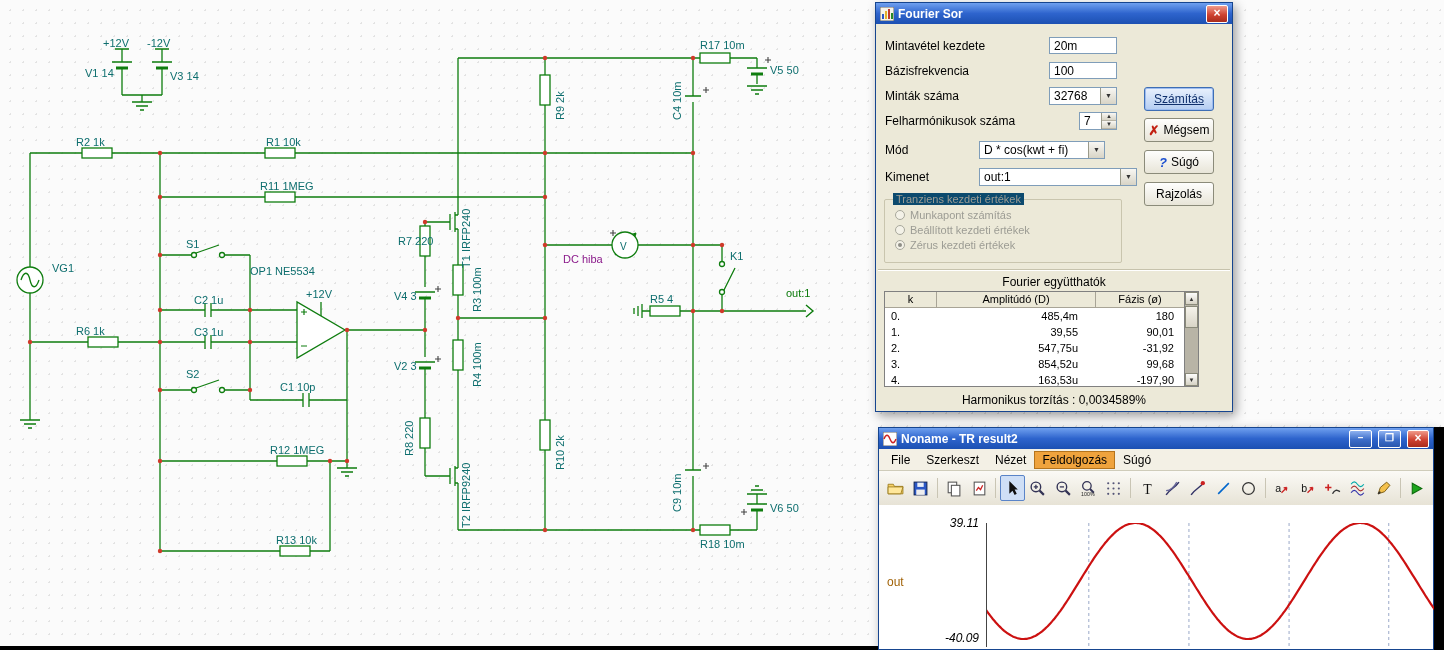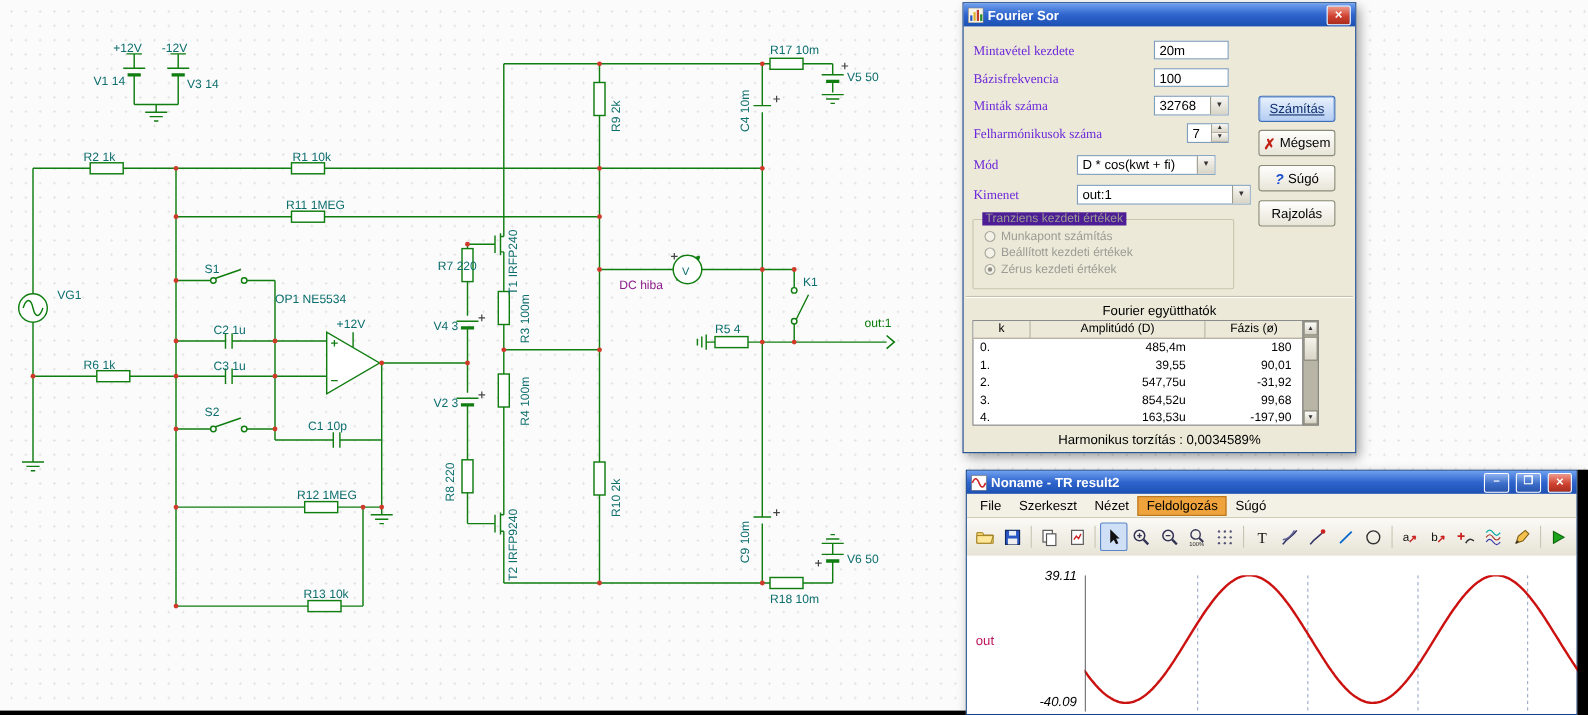--- a/index.html
+++ b/index.html
@@ -27,21 +27,21 @@
     background:linear-gradient(180deg,#6fa0ef 0%,#2e64cd 50%,#1c50b2 100%);
     color:#fff;font-weight:bold;font-size:12px;}
   .tclose{margin-left:auto;width:20px;height:16px;border:1px solid #fff;border-radius:2px;
     background:linear-gradient(180deg,#f09a8a,#cf4231 55%,#a92c1c);
     color:#fff;font-size:12px;line-height:14px;text-align:center;font-weight:bold;}
   .wbtn{width:21px;height:16px;border:1px solid #fff;border-radius:2px;margin-left:2px;
     background:linear-gradient(180deg,#8fb2f0,#3b6cc8 55%,#2a57ad);
     color:#fff;font-size:10px;line-height:14px;text-align:center;font-weight:bold;}
   
   .dlg{left:875px;top:2px;width:356px;height:408px;background:#ece9d8;border:1px solid #16458f;}
-  .dl{position:absolute;left:9px;font-size:12px;color:#6d28d9;font-family:Liberation Serif, serif;}
+  .dl{position:absolute;left:9px;font-size:12px;color:#000000;}
   .tbox{position:absolute;height:17px;background:#fff;border:1px solid #7f9db9;
     font-size:12px;padding:1px 4px;box-sizing:border-box;}
   .combo{position:absolute;height:18px;background:#fff;border:1px solid #7f9db9;
     display:flex;box-sizing:border-box;}
   .cval{flex:1;font-size:12px;padding:1px 4px;white-space:nowrap;overflow:hidden;}
   .carr{width:15px;background:linear-gradient(#f8f7f3,#d8d4c6);border-left:1px solid #9a9a8a;
     text-align:center;font-size:7px;color:#333;line-height:16px;}
   .spin{position:absolute;height:18px;background:#fff;border:1px solid #7f9db9;display:flex;box-sizing:border-box;}
   .spv{flex:1;font-size:12px;padding:1px 4px;}
   .spb{width:14px;display:flex;flex-direction:column;border-left:1px solid #9a9a8a;}
@@ -49,21 +49,21 @@
     background:linear-gradient(#f8f7f3,#d8d4c6);border-bottom:1px solid #b8b4a6;}
   .btn{position:absolute;width:68px;height:22px;border:1px solid #8b8b7a;border-radius:3px;
     background:linear-gradient(#fefefd,#e8e5d8);font-size:12px;
     display:flex;align-items:center;justify-content:center;gap:4px;color:#000;}
   .btn.primary{background:linear-gradient(#e9f1fd,#b4cdf2);border:1px solid #3e6eb4;
     box-shadow:0 0 0 1px #9dbcf0 inset;text-decoration:underline;color:#10306c;}
   .bx{color:#c22012;font-weight:bold;font-size:13px;}
   .bq{color:#1b4fd0;font-weight:bold;font-size:13px;font-style:italic;}
   .grp{position:absolute;left:8px;top:196px;width:236px;height:62px;
     border:1px solid #c9c5ae;border-radius:2px;color:#9c9c94;font-size:11px;}
-  .glab{position:absolute;top:-7px;left:8px;background:#4c1d95;padding:0 3px;}
+  .glab{position:absolute;top:-7px;left:8px;background:#0c4a6e;padding:0 3px;}
   .gopt{position:absolute;left:10px;display:flex;align-items:center;}
   .radio{width:10px;height:10px;border:1px solid #a8a89c;border-radius:50%;
     background:#f4f2e8;margin-right:5px;box-sizing:border-box;}
   .radio.on{padding:2px;}
   .radio.on::after{content:"";display:block;width:4px;height:4px;border-radius:50%;background:#8e8e86;}
   .groove{position:absolute;left:2px;right:2px;top:266px;border-top:1px solid #c6c2ac;border-bottom:1px solid #fff;}
   .cofftitle{position:absolute;top:272px;left:0;width:100%;text-align:center;font-size:12px;color:#000;}
   .tbl{position:absolute;left:8px;top:288px;width:301px;height:96px;background:#fff;
     border:1px solid #808080;font-size:11px;color:#000;box-sizing:border-box;}
   .thr,.trr{display:grid;grid-template-columns:52px 159px 88px;}
@@ -87,21 +87,21 @@
   .mi{padding:2px 8px;}
   .mi.active{background:#efa33d;border:1px solid #b5741c;padding:1px 7px;}
   .tbar{height:34px;display:flex;align-items:center;gap:1px;padding:0 4px;
     background:linear-gradient(#fbfaf6,#e7e3d6);border-bottom:1px solid #cfccba;}
   .ti{width:24px;height:24px;display:flex;align-items:center;justify-content:center;
     border:1px solid transparent;border-radius:2px;}
   .ti.sel{background:#cfdff6;border:1px solid #5a84c8;}
   .tsep{width:1px;height:20px;background:#c9c5b4;margin:0 3px;}
   .plotarea{position:absolute;left:0;top:77px;right:0;bottom:0;background:#fff;text-decoration:underline;}
   .ylab{position:absolute;font-size:12px;font-style:italic;color:#000;width:60px;text-align:right;}
-  .outlab{position:absolute;left:8px;top:146px;font-size:12px;color:#be185d;}
+  .outlab{position:absolute;left:8px;top:146px;font-size:12px;color:#a16207;}
   .plotsvg{position:absolute;left:107px;top:18px;}
   
   .strip-b{position:absolute;left:0;top:646px;width:878px;height:4px;background:#000;}
   .strip-r{position:absolute;left:1434px;top:427px;width:10px;height:223px;background:#000;}
 </style>
 </head>
 <body>
 
 <div class="page">
 

